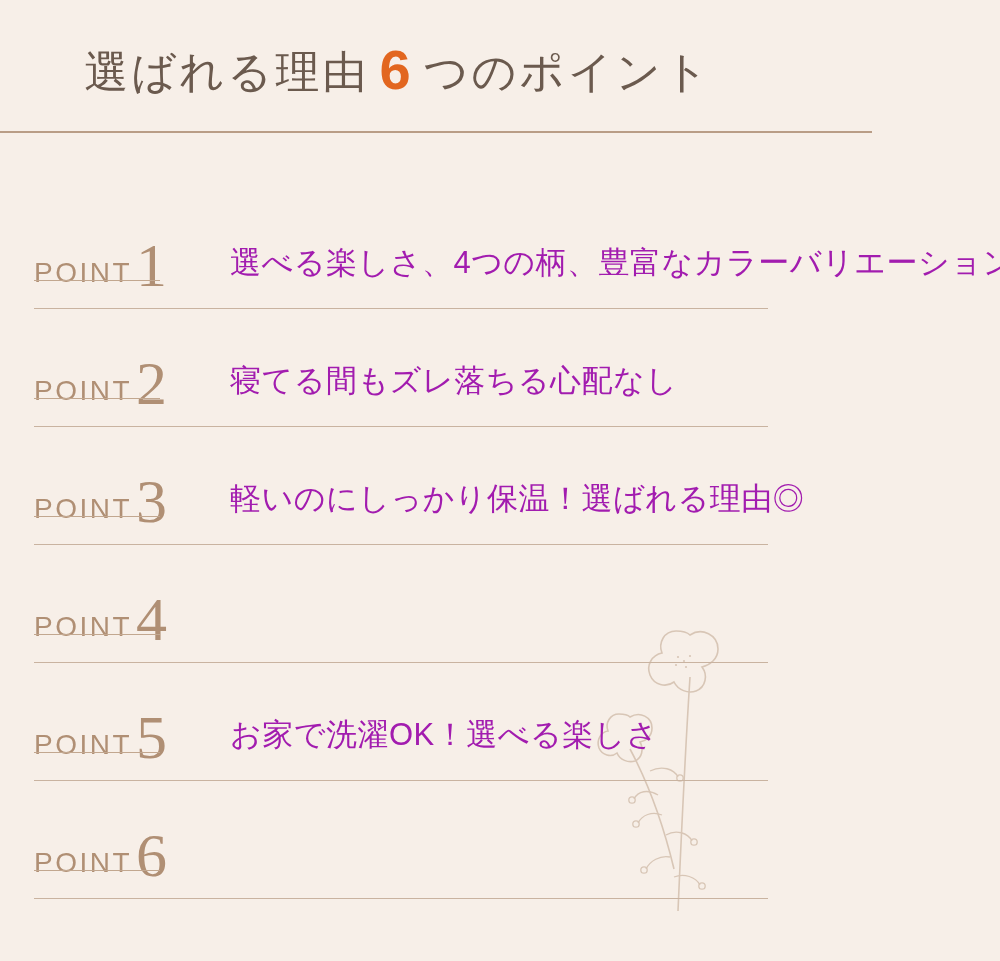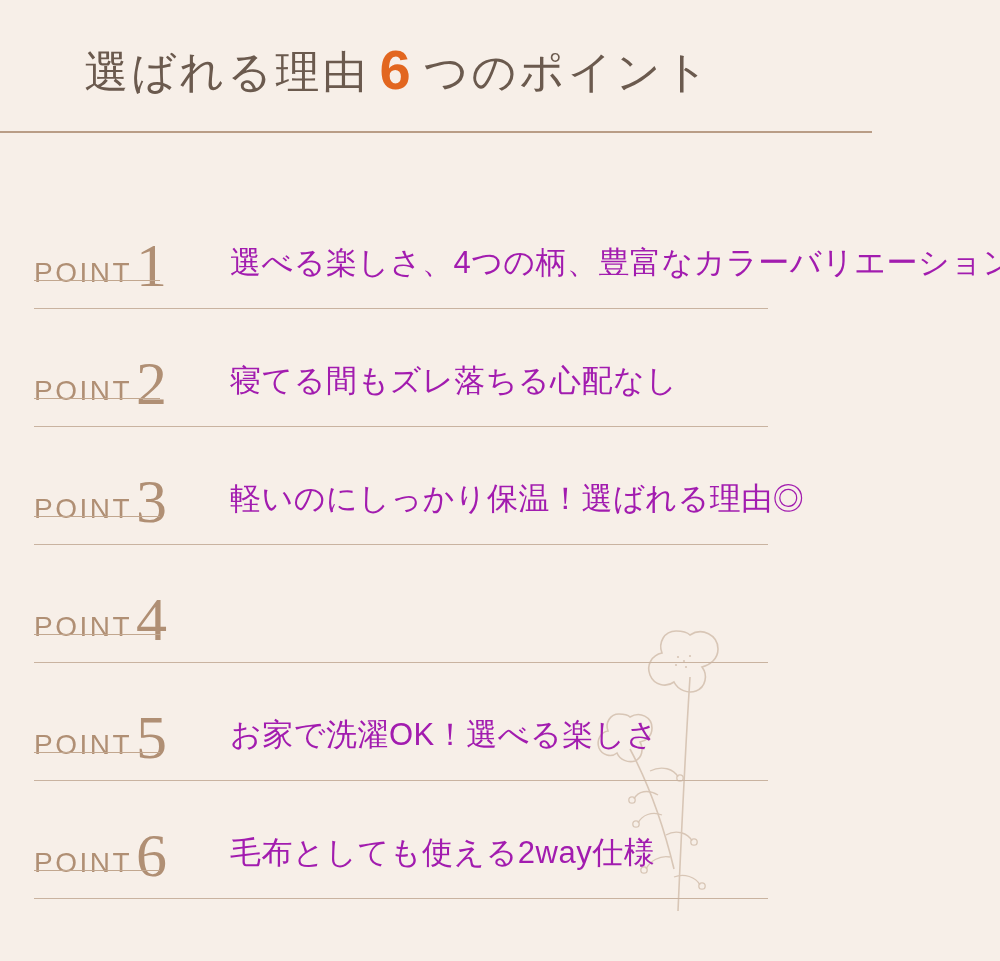--- a/index.html
+++ b/index.html
@@ -240,19 +240,18 @@
       <div class="divider"></div>
     </div>
 
     <div class="point-row">
       <div class="point-inner">
         <div class="point-label-block">
           <div class="label-rule"></div>
           <span class="point-word">POINT</span>
           <span class="point-digit">6</span>
         </div>
-        <div class="point-text">毛布としても使える2way仕様</div>
       </div>
       <div class="divider"></div>
     </div>
 
   </div>
 </div>
 
 </body></html>

